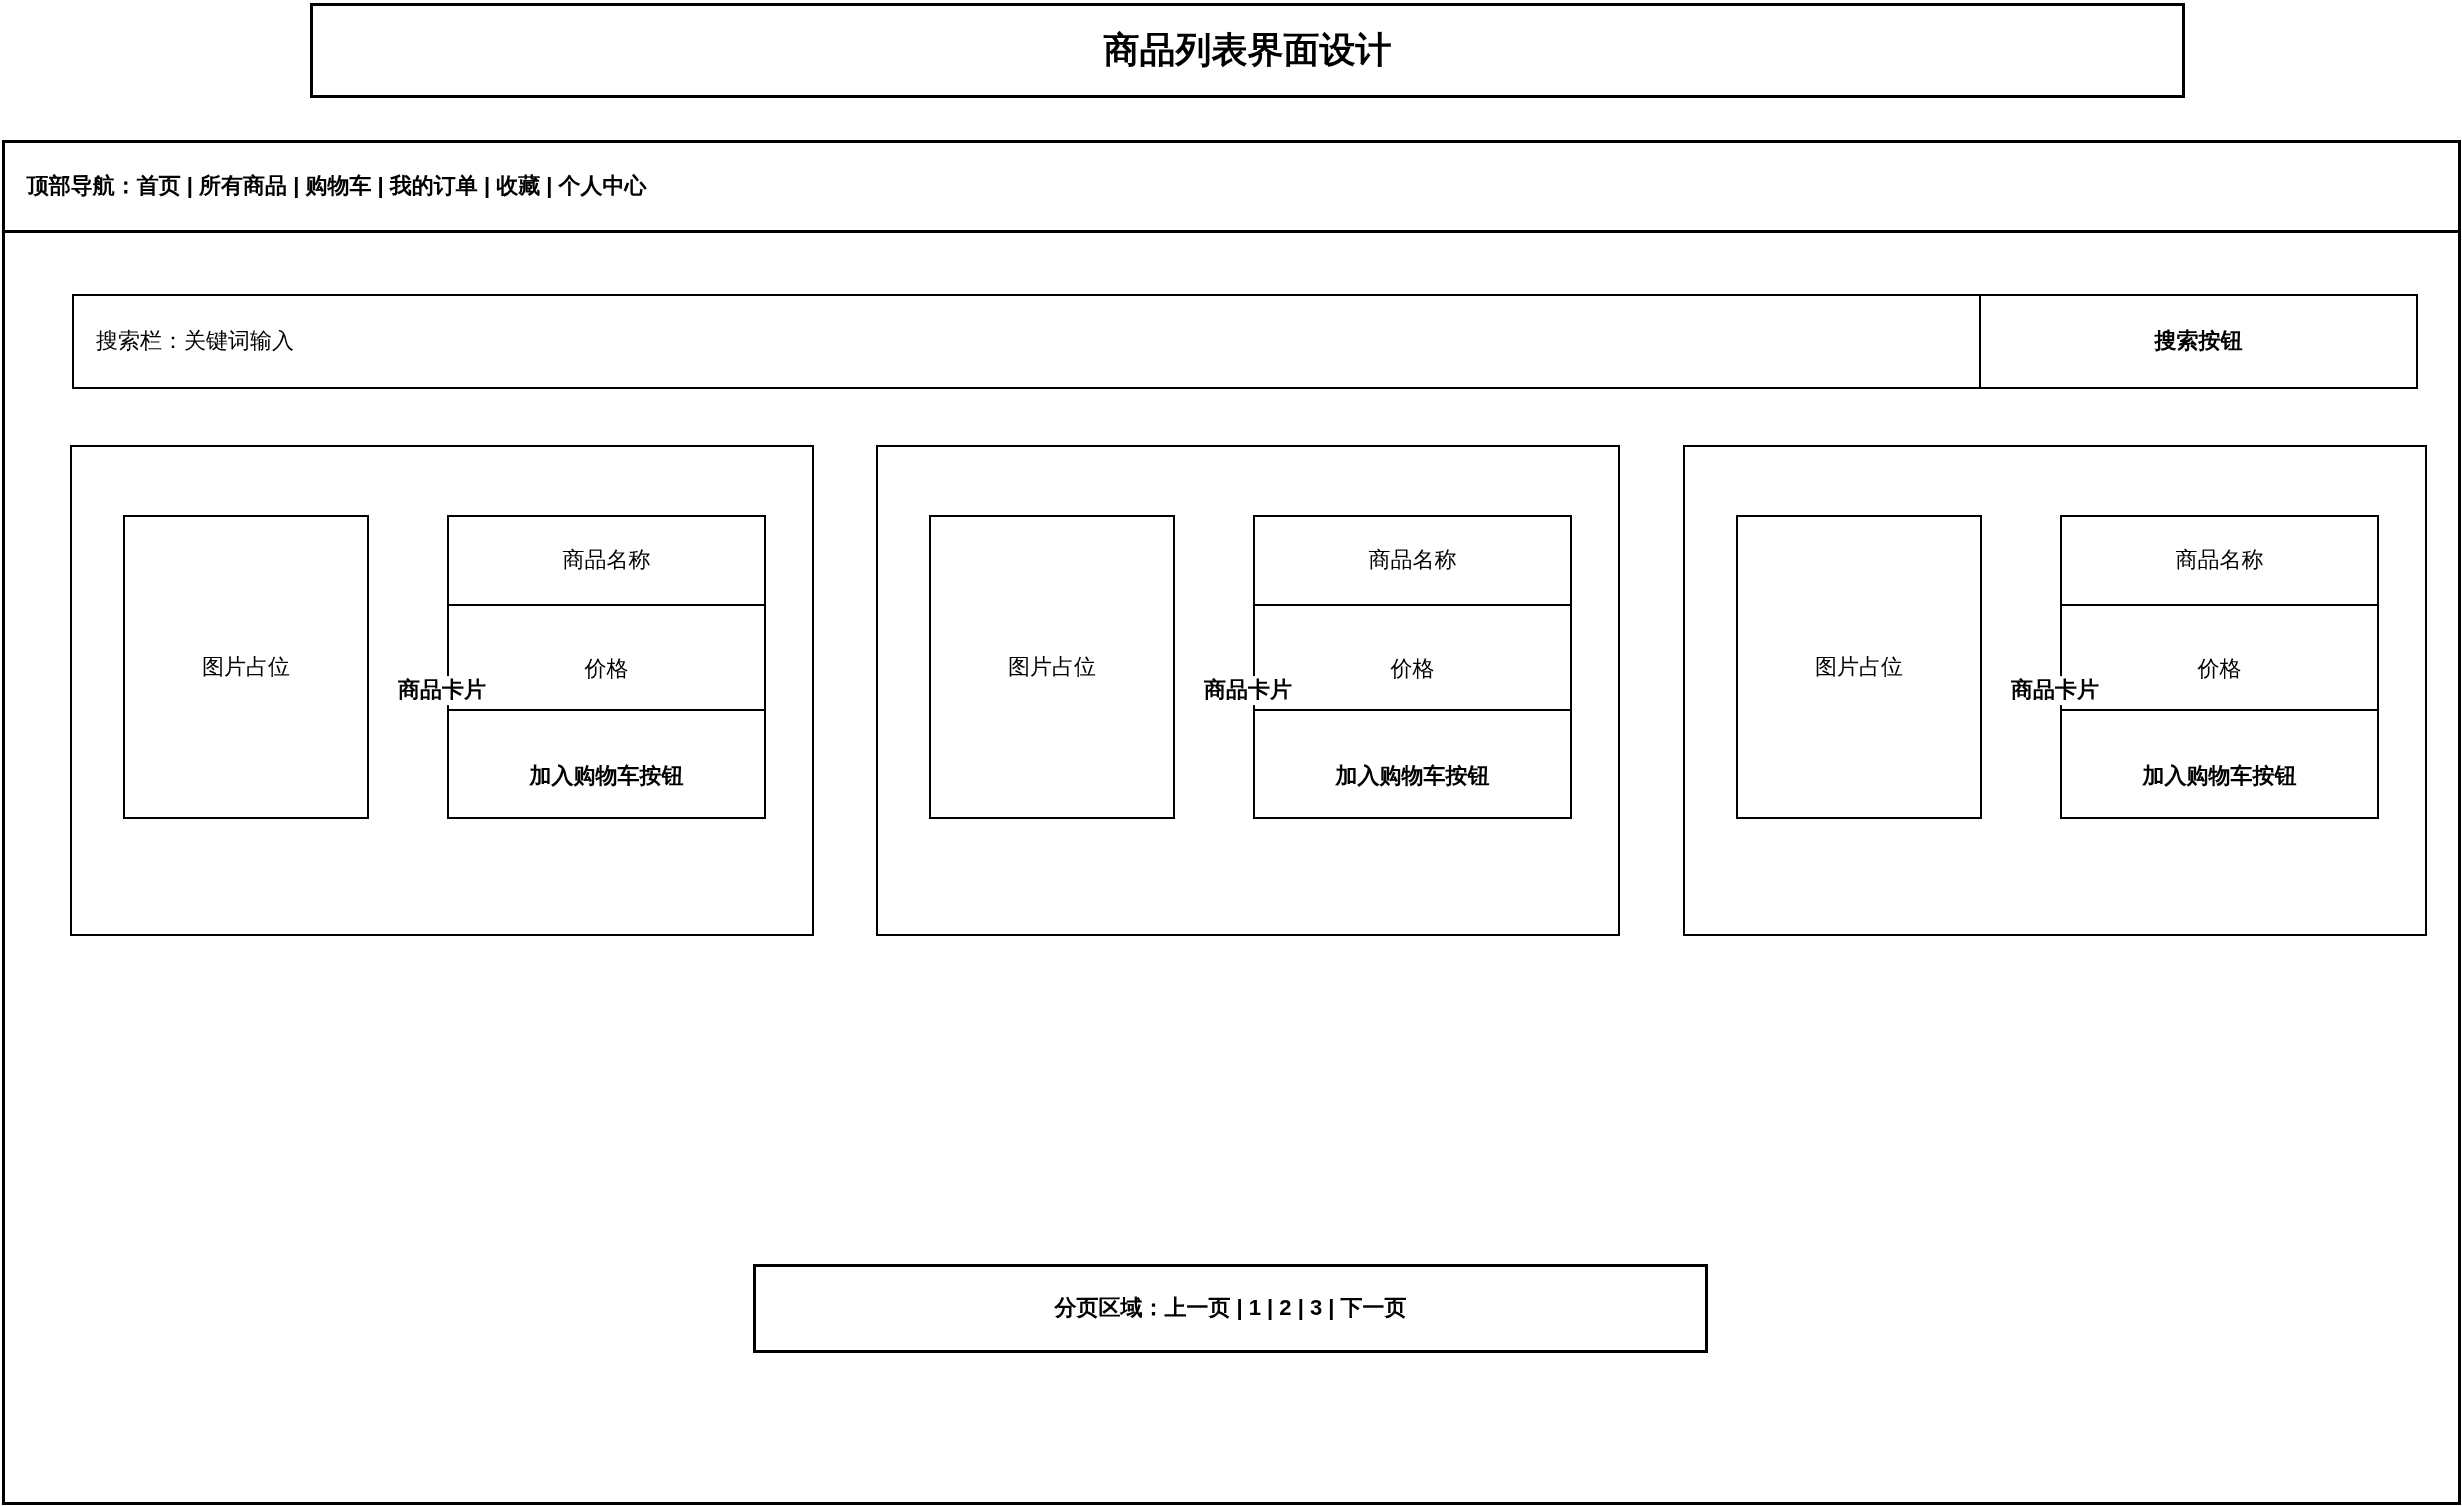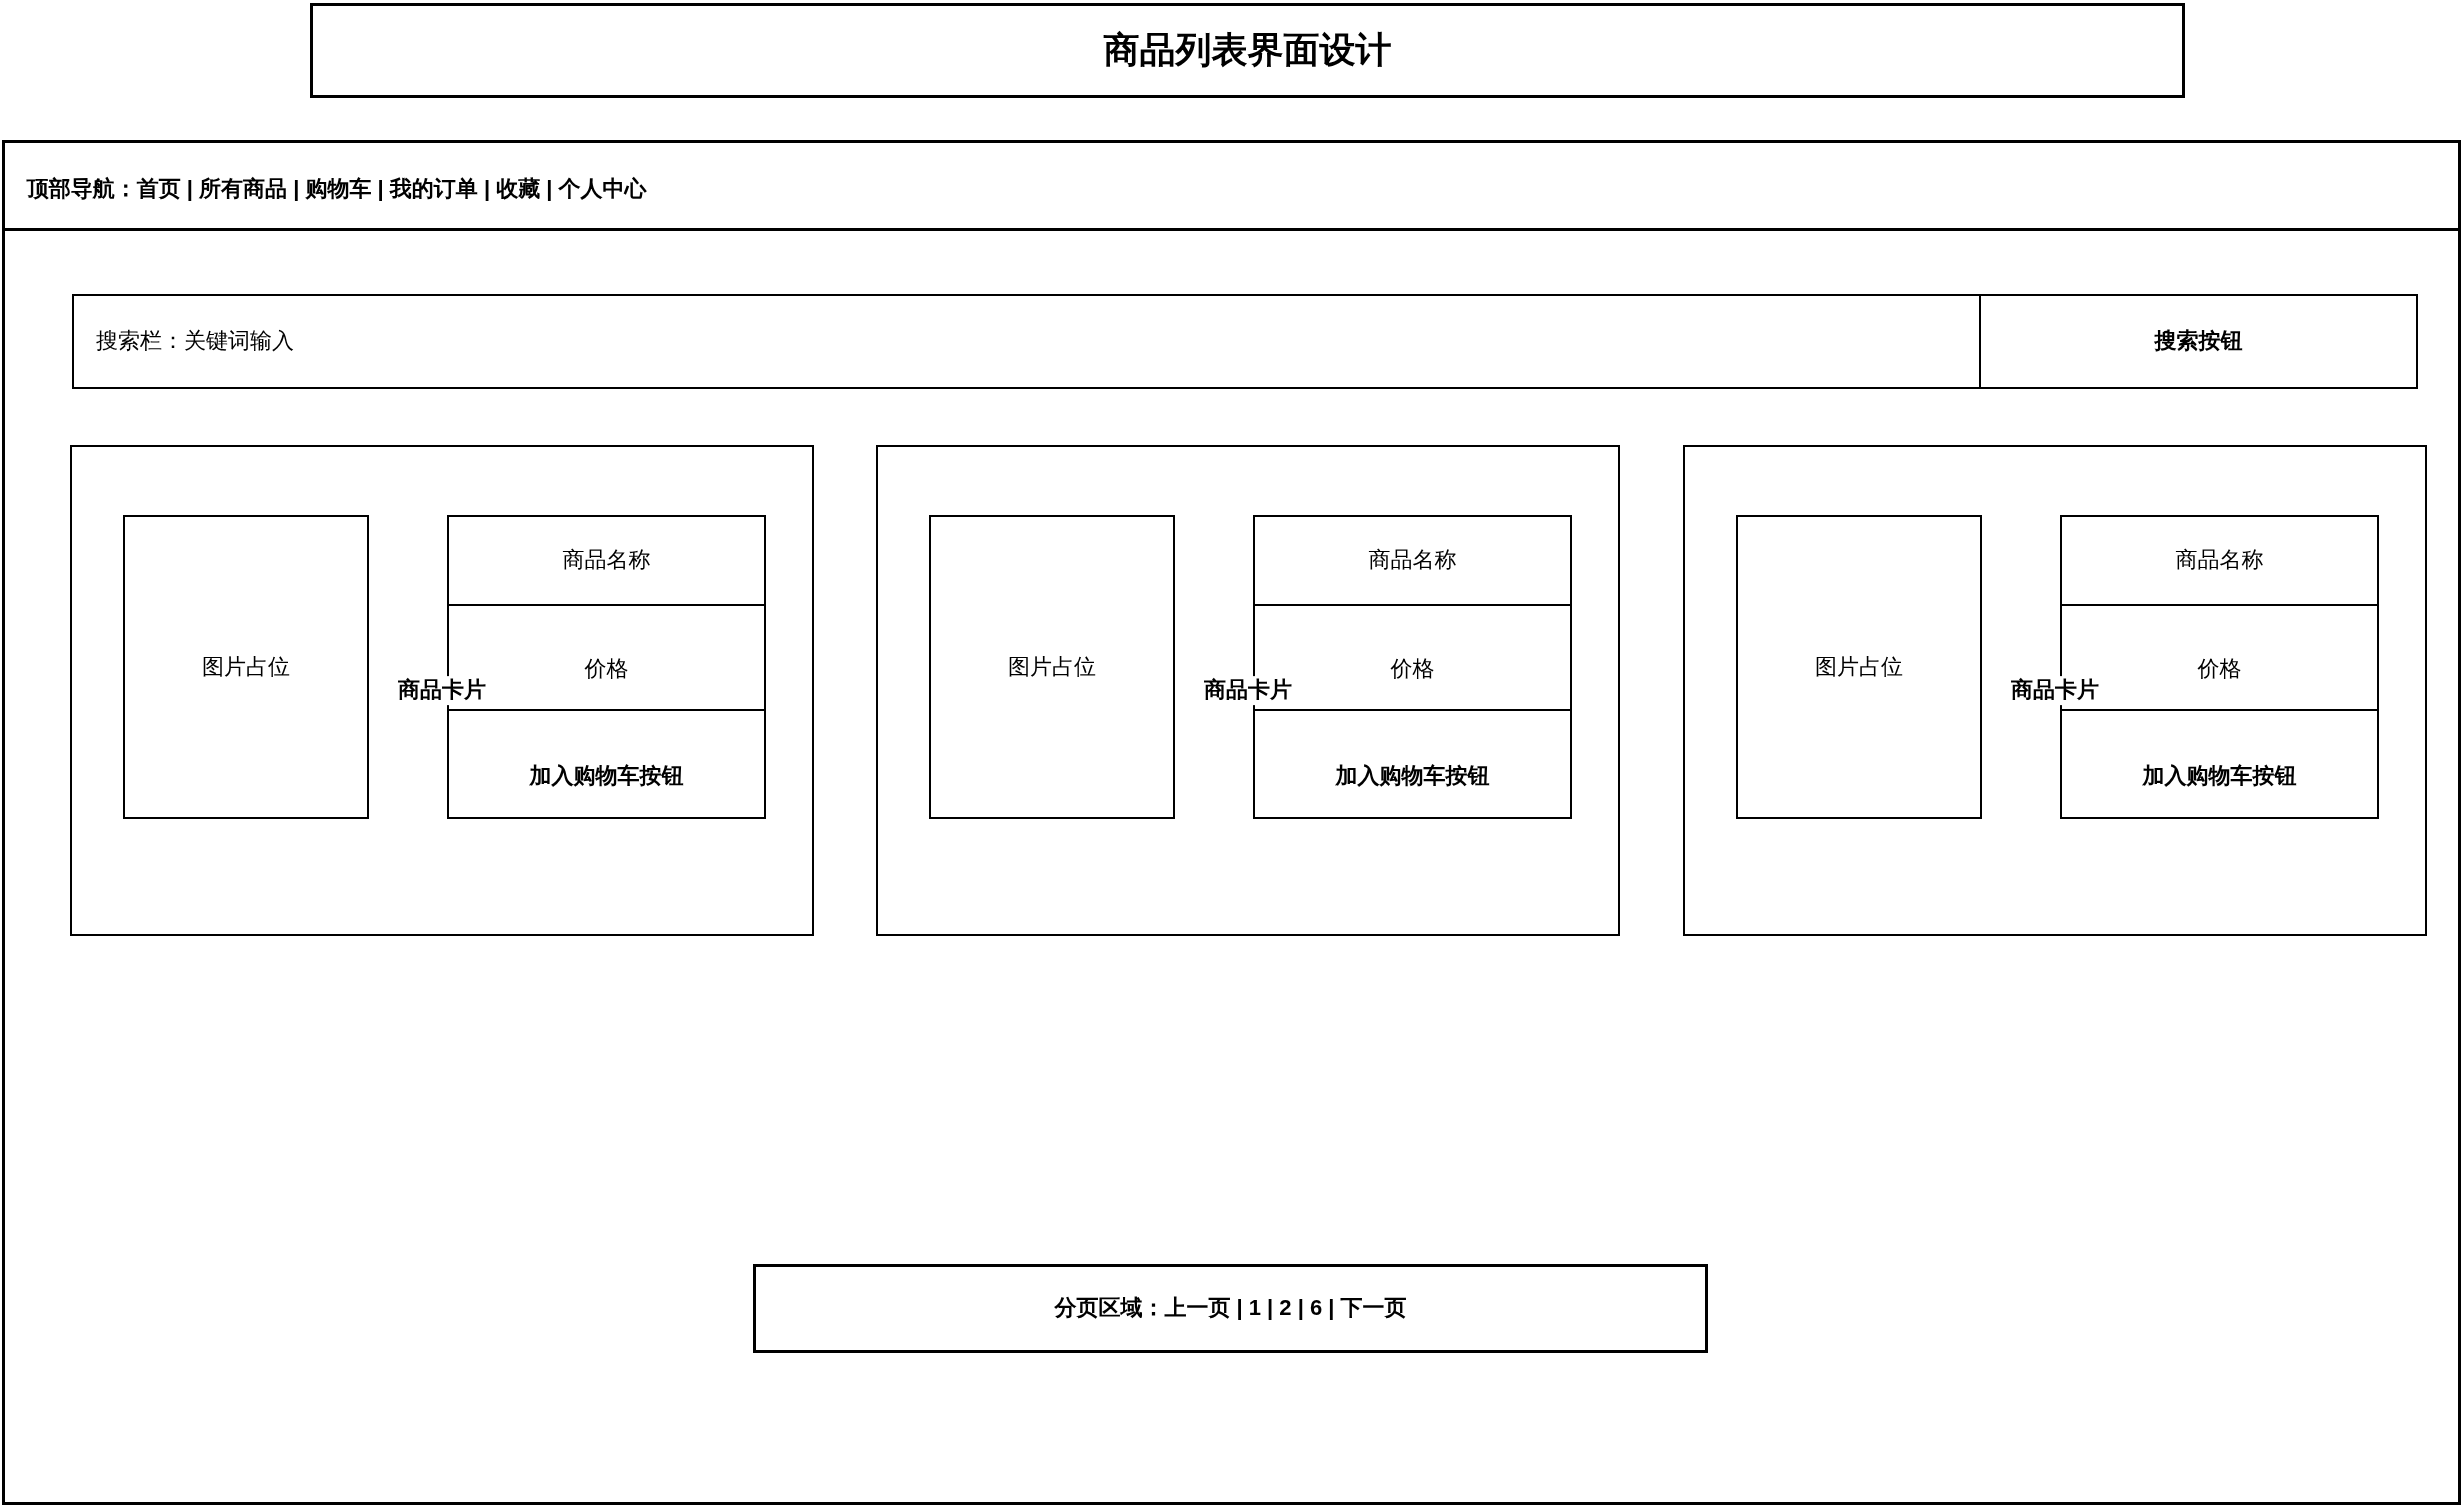--- a/index.html
+++ b/index.html
@@ -42,21 +42,21 @@
 
   
   #container {
     left: 1.7px; top: 140px; width: 2459px; height: 1365px;
     border-width: 3.4px;
   }
 
   
   #nav-row {
     position: absolute;
-    left: 0; top: 8px; right: 0; height: 80px;
+    left: 0; top: 0; right: 0; height: 90px;
     border-bottom: 3.4px solid #000000;
     padding-left: 22px;
   }
 
   
   #search-bar {
     left: 72px; top: 294px; width: 2002px; height: 95px;
     padding-left: 22px;
   }
   #search-button {
@@ -178,17 +178,17 @@
         <span class="txt">价格</span>
       </div>
       <div class="cell-cart center">
         <span class="txt bold">加入购物车按钮</span>
       </div>
     </div>
     <span class="card-label txt">商品卡片</span>
   </div>
 
   <div id="pagination" class="box center">
-    <span class="txt bold">分页区域：上一页 | 1 | 2 | 6 | 下一页</span>
+    <span class="txt bold">分页区域：上一页 | 1 | 2 | 3 | 下一页</span>
   </div>
 
 </div>
 
 
 </body></html>

